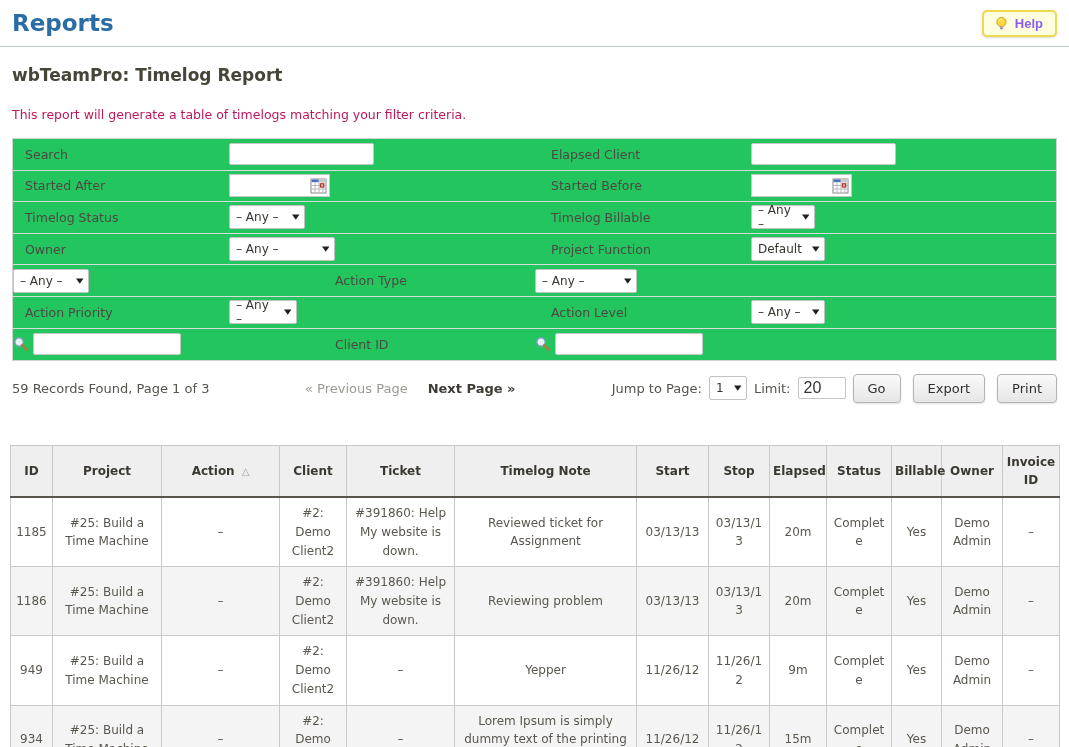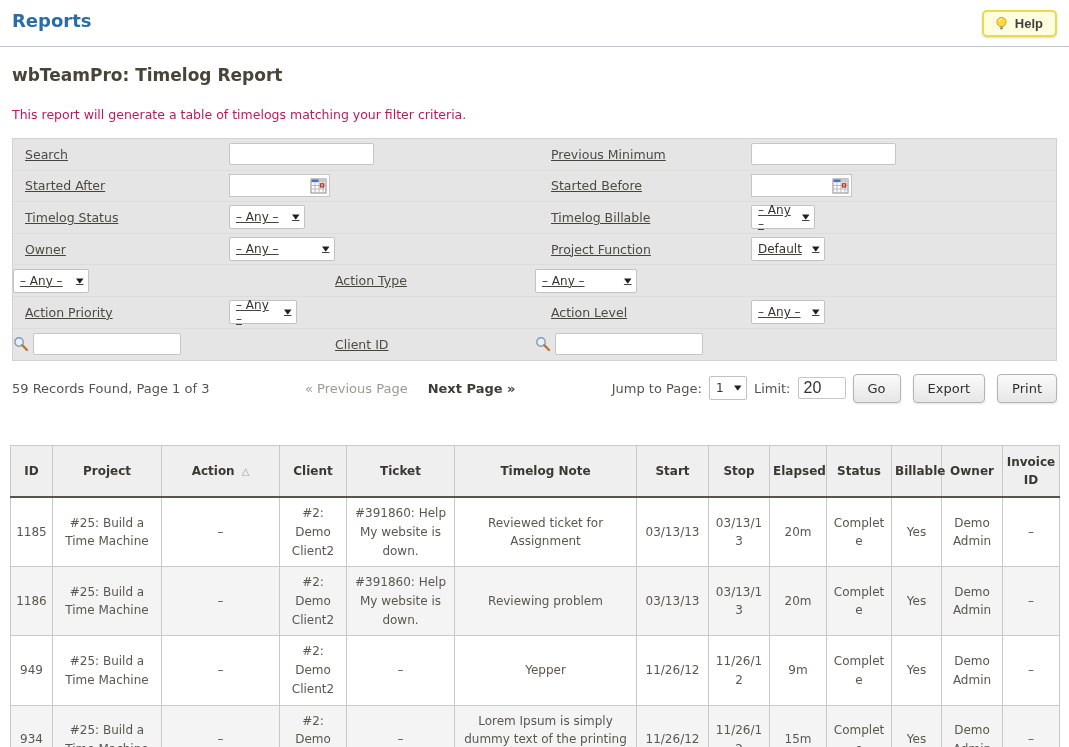--- a/index.html
+++ b/index.html
@@ -2,32 +2,32 @@
 <html><head>
 <meta charset="utf-8">
 <style>
   * { box-sizing: border-box; margin: 0; padding: 0; }
   html, body { width: 1069px; height: 747px; overflow: hidden; background: #fff; }
   body { font-family: "DejaVu Sans", "Liberation Sans", sans-serif; color: #46443c; }
 
   
   .topbar { display: flex; align-items: flex-start; justify-content: space-between;
             padding: 10px 12px 0 12px; height: 47px; border-bottom: 1px solid #bcc6cf; }
-  .page-title { color: #2a6da5; font-size: 18px; font-weight: bold; letter-spacing: 0; }
+  .page-title { color: #2a6da5; font-size: 23px; font-weight: bold; letter-spacing: 0; }
   .help-btn { display: inline-flex; align-items: center; gap: 6px;
               background: #ffffe0; border: 2px solid #ecd94e; border-radius: 5px;
-              padding: 4px 12px 4px 10px; font-size: 13px; font-weight: bold; color: #404040;
+              padding: 4px 12px 4px 10px; font-size: 13px; font-weight: bold; color: #8b5cf6;
               box-shadow: 0 1px 2px rgba(0,0,0,.15); cursor: pointer; }
 
   
   .report-title { font-size: 17px; font-weight: bold; color: #474438; padding: 18px 12px 0 12px; }
   .report-desc  { font-size: 12.5px; color: #be185d; padding: 22px 12px 0 12px; }
 
   
-  .filterbox { margin: 16px 12px 0 12px; background: #e5e5e5; border: 1px solid #d2d2d2; text-decoration: underline; }
+  .filterbox { margin: 16px 12px 0 12px; background: #22c55e; border: 1px solid #d2d2d2; }
   .frow { display: flex; align-items: center; height: 31.6px; border-bottom: 1px solid #dcdcdc; }
   .frow:last-child { border-bottom: none; }
   .flabel { width: 216px; padding-left: 12px; font-size: 12.5px; color: #4c4a42; }
   .flabel.right { width: 210px; padding-left: 10px; }
   .ffield { display: flex; align-items: center; }
   .ffield.left { width: 312px; }
   .ffield.rest { flex: 1; }
   .txt { height: 22px; border: 1px solid #c6c6c6; border-radius: 2px; background: #fff;
          font-size: 16px; padding: 0 5px; color: #333; outline: none; }
   .w145 { width: 145px; } .w148 { width: 148px; } .w48 { width: 48px; }
@@ -89,21 +89,21 @@
 <h2 class="report-title">wbTeamPro: Timelog Report</h2>
 <p class="report-desc">This report will generate a table of timelogs matching your filter criteria.</p>
 
 <div class="filterbox">
 
   <div class="frow">
     <div class="flabel">Search</div>
     <div class="ffield left">
         <input class="txt w145" value="" style="">
       </div>
-    <div class="flabel right">Previous Minimum</div>
+    <div class="flabel right">Elapsed Client</div>
     <div class="ffield rest">
         <input class="txt w145" value="" style="">
       </div>
   </div>
 
   <div class="frow">
     <div class="flabel">Started After</div>
     <div class="ffield left">
       <div class="datebox">
         <input value="" style="">

